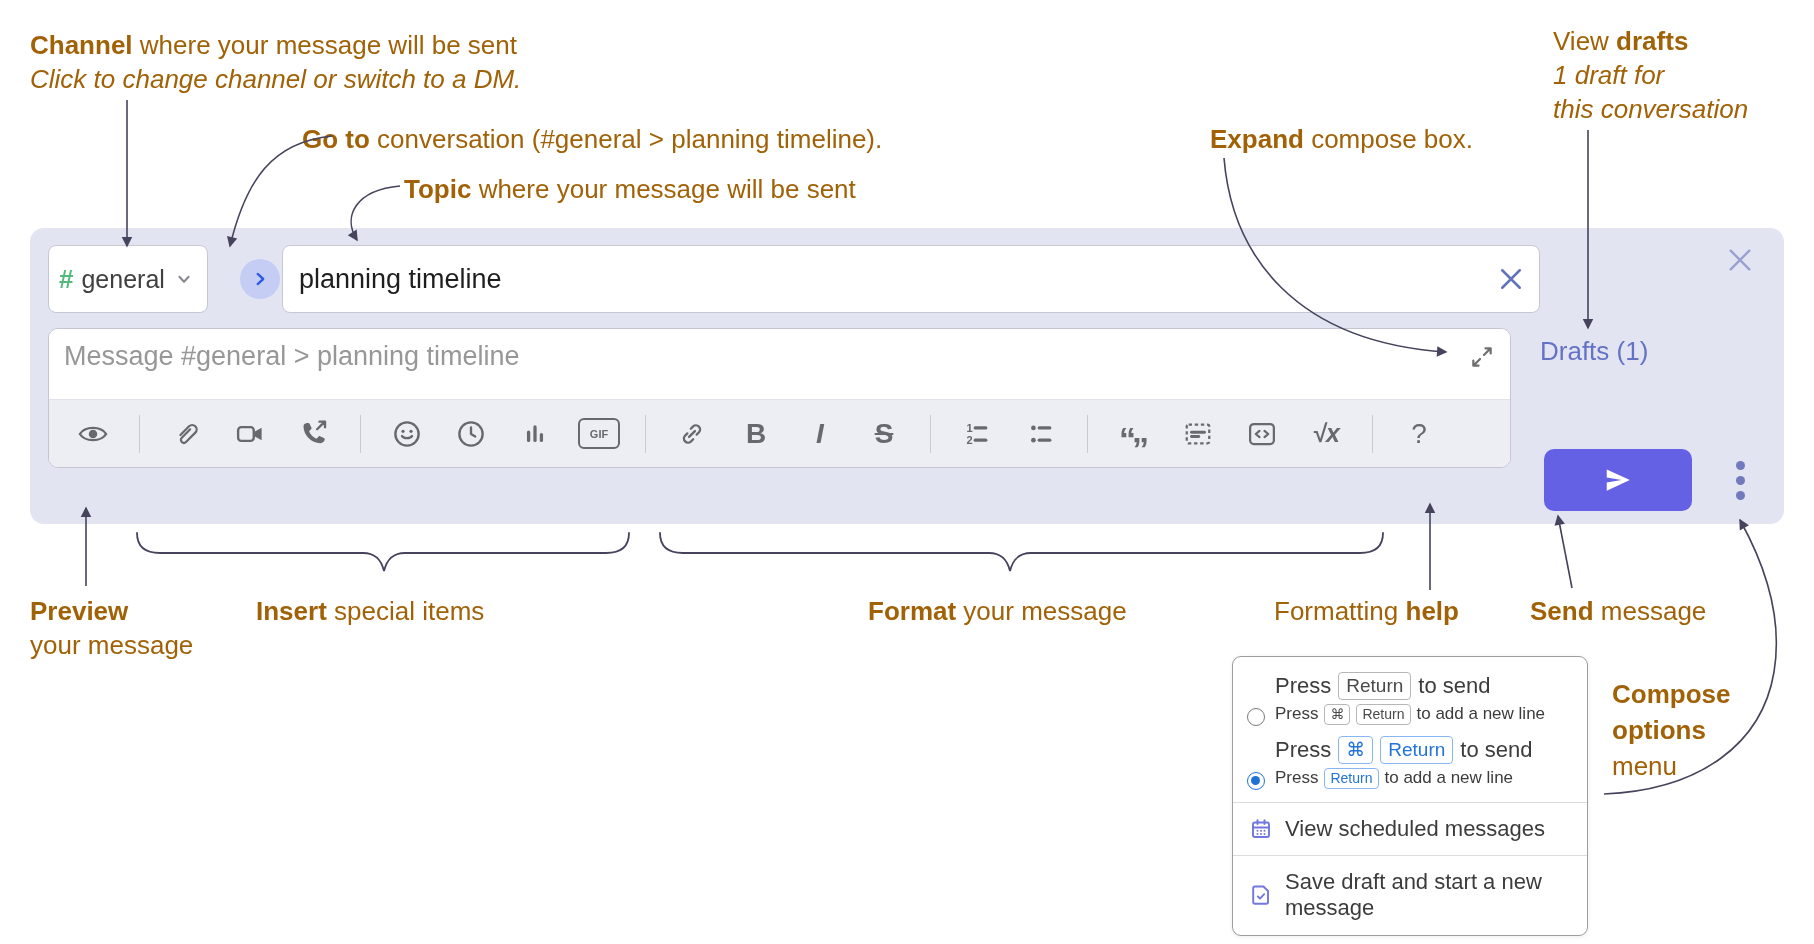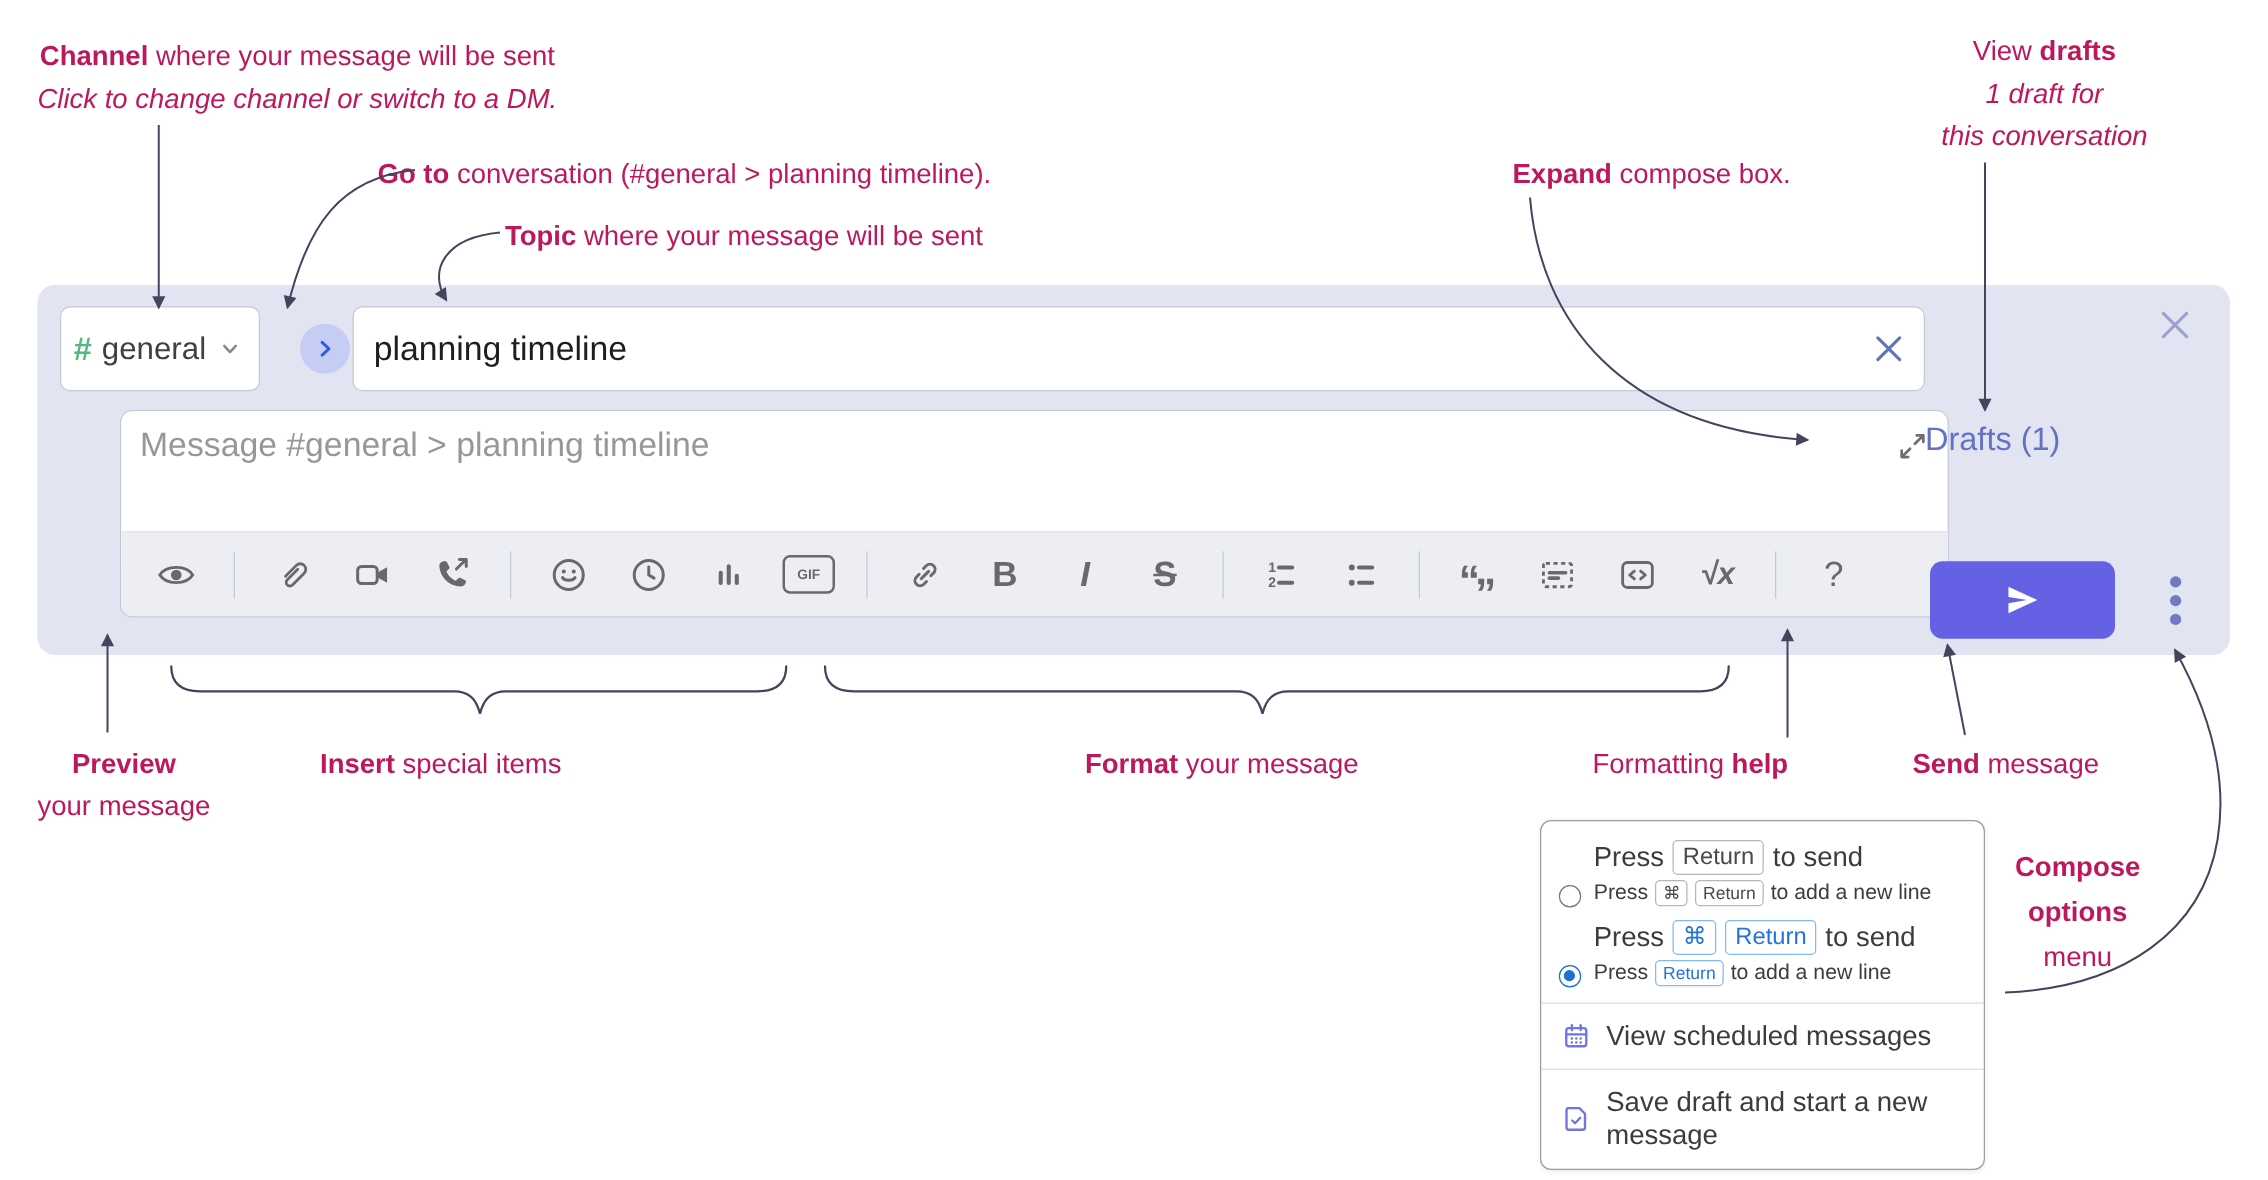--- a/index.html
+++ b/index.html
@@ -1,20 +1,20 @@
 <!DOCTYPE html>
 <html><head>
 <meta charset="utf-8">
 <style>
   html,body{margin:0;padding:0;background:#ffffff;}
   body{font-family:"Liberation Sans","DejaVu Sans",sans-serif;}
   .stage{position:relative;width:1814px;height:944px;background:#fff;overflow:hidden;}
 
   
-  .ann{position:absolute;color:#be185d;font-size:22px;line-height:34px;white-space:nowrap;text-align:center;}
+  .ann{position:absolute;color:#a16207;font-size:26px;line-height:34px;white-space:nowrap;}
   .ann b{font-weight:700;}
   .ann .it{font-style:italic;}
 
   
   .panel{position:absolute;left:30px;top:228px;width:1754px;height:296px;
          background:#e2e4f2;border-radius:14px;}
   .row1{position:absolute;left:18px;top:17px;height:68px;}
   .chan-pill{position:absolute;left:0;top:0;width:160px;height:68px;background:#fff;
              border:1px solid #c6c8d4;border-radius:8px;display:flex;align-items:center;
              gap:8px;padding:0 10px;box-sizing:border-box;cursor:pointer;}
@@ -23,22 +23,22 @@
   .goto-btn{position:absolute;left:192px;top:14px;width:40px;height:40px;border-radius:50%;
             background:#c6cdf4;border:none;display:flex;align-items:center;justify-content:center;cursor:pointer;}
   .topic-wrap{position:absolute;left:234px;top:0;width:1258px;height:68px;background:#fff;
               border:1px solid #c6c8d4;border-radius:8px;box-sizing:border-box;
               display:flex;align-items:center;}
   .topic-wrap input{flex:1;border:none;outline:none;background:transparent;font-size:27px;
                     color:#1e1e1e;padding:0 0 0 16px;font-family:inherit;}
   .iconbtn{background:none;border:none;padding:0;cursor:pointer;display:flex;align-items:center;justify-content:center;}
   .topic-clear{width:44px;height:44px;margin-right:6px;}
   .panel-close{position:absolute;right:26px;top:14px;width:36px;height:36px;}
-  .msgbox{position:absolute;left:18px;top:100px;width:1463px;height:166px;background:#fff;
-          border:1px solid #c3c5d2;border-radius:10px;box-sizing:border-box;overflow:hidden;margin-left:48px;}
+  .msgbox{position:absolute;left:18px;top:100px;width:1463px;height:140px;background:#fff;
+          border:1px solid #c3c5d2;border-radius:10px;box-sizing:border-box;overflow:hidden;}
   .msgbox textarea{display:block;width:100%;height:121px;border:none;outline:none;resize:none;
           font-family:inherit;font-size:27px;color:#333;padding:12px 50px 0 15px;box-sizing:border-box;}
   .msgbox textarea::placeholder{color:#979797;opacity:1;}
   .expand-btn{position:absolute;right:12px;top:12px;width:32px;height:32px;}
   .toolbar{position:absolute;left:0;bottom:0;width:100%;height:68px;background:#edeef4;
            border-top:1px solid #e2e3ea;display:flex;align-items:center;padding-left:12px;box-sizing:border-box;}
   .tbtn{width:64px;height:48px;background:none;border:none;padding:0;cursor:pointer;
         display:flex;align-items:center;justify-content:center;color:#68686f;}
   .tdiv{width:1px;height:38px;background:#c7c9d4;margin:0 14px;flex:none;}
   .tb{font-size:28px;font-weight:700;color:#68686f;}

